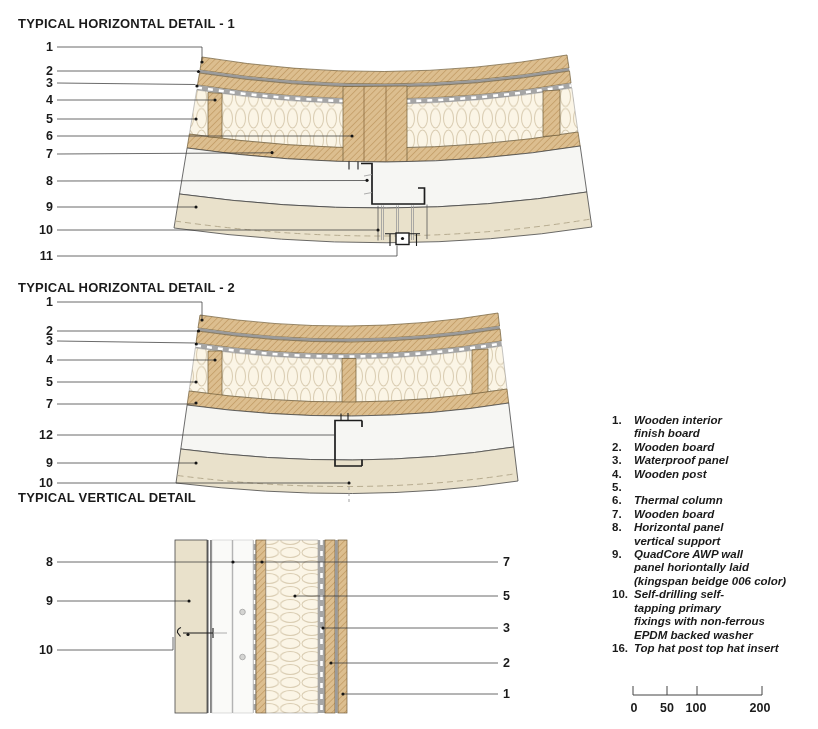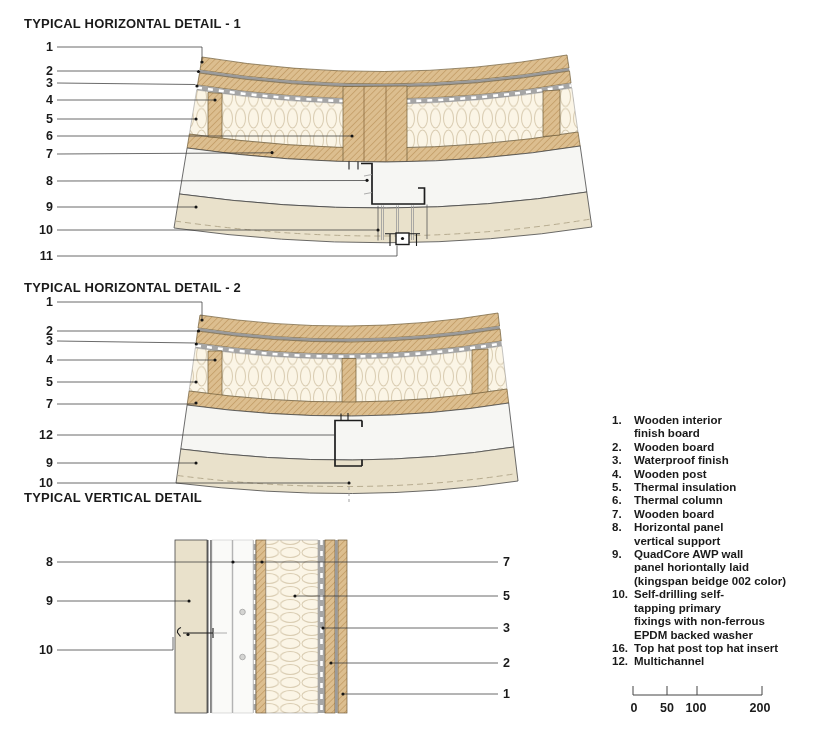--- a/index.html
+++ b/index.html
@@ -7,21 +7,21 @@
     --insul-bg:#fbf5e6; --insul-line:#d9ccb1;
     --gray-strip:#a6a6a6; --gray-line:#9b9b9b;
     --panel-white:#f6f6f3; --panel-white2:#fafaf8; --panel-beige:#e9e1cb;
     --beige-dash:#b7ac90; --dark-line:#474747; --metal:#1d1d1d;
     --leader:#3a3a3a; --fixing:#999999; --text:#1a1a1a;
   }
   html,body{margin:0;padding:0;background:#fff;}
   .page{position:relative;width:818px;height:729px;background:#fff;overflow:hidden;
         font-family:"Liberation Sans",sans-serif;}
   .title{position:absolute;left:18px;font-size:13px;font-weight:bold;color:var(--text);
-         letter-spacing:.2px;white-space:nowrap;margin-left:6px;}
+         letter-spacing:.2px;white-space:nowrap;}
   svg.diagram{position:absolute;left:0;top:0;}
   .lbl{font-family:"Liberation Sans",sans-serif;font-size:12.5px;font-weight:bold;fill:var(--text);}
   .leader{stroke:var(--leader);stroke-width:.75;fill:none;}
   .scalebar{stroke:#444;stroke-width:1;fill:none;}
   .dot{fill:#141414;}
   .wood{fill:url(#hatchWood);stroke:var(--wood-border);stroke-width:.7;}
   .insulV{fill:url(#insulV);stroke:#8a8a8a;stroke-width:.5;}
   .insulH{fill:url(#insulH);stroke:#8a8a8a;stroke-width:.5;}
   .grayline{fill:var(--gray-line);stroke:none;}
   .graystrip{fill:var(--gray-strip);stroke:none;}
@@ -33,21 +33,21 @@
   .metal{stroke:var(--metal);stroke-width:1.7;fill:none;stroke-linejoin:miter;}
   .metal-thin{stroke:var(--metal);stroke-width:1.1;fill:none;}
   .fix{stroke:var(--fixing);stroke-width:.8;fill:none;}
   .fixdash{stroke:var(--fixing);stroke-width:.9;fill:none;stroke-dasharray:3 3;}
   .seam{stroke:#8a6b40;stroke-width:.8;fill:none;}
   .joint{stroke:#555555;stroke-width:.8;fill:none;}
   .darkline{stroke:var(--dark-line);stroke-width:1.3;fill:none;}
   .legend{position:absolute;left:612px;top:414px;width:205px;color:var(--text);}
   .legend-item{display:grid;grid-template-columns:22px 1fr;font-size:11.5px;
                font-weight:bold;line-height:13.4px;}
-  .legend-text{white-space:pre-line;}
+  .legend-text{white-space:pre-line;font-style:italic;}
 </style>
 </head>
 <body>
 
 <div class="page">
 
   <svg width="0" height="0" style="position:absolute" aria-hidden="true">
     <defs>
       <pattern id="hatchWood" width="4.5" height="4.5" patternUnits="userSpaceOnUse" patternTransform="rotate(45)">
         <rect width="4.5" height="4.5" fill="var(--wood,#dcbe8f)"></rect>
@@ -240,60 +240,55 @@
         <span class="legend-num">1.</span>
         <span class="legend-text">Wooden interior
 finish board</span>
       </div>
         <div class="legend-item">
         <span class="legend-num">2.</span>
         <span class="legend-text">Wooden board</span>
       </div>
         <div class="legend-item">
         <span class="legend-num">3.</span>
-        <span class="legend-text">Waterproof finish</span>
+        <span class="legend-text">Waterproof panel</span>
       </div>
         <div class="legend-item">
         <span class="legend-num">4.</span>
         <span class="legend-text">Wooden post</span>
       </div>
         <div class="legend-item">
         <span class="legend-num">5.</span>
-        <span class="legend-text">Thermal insulation</span>
       </div>
         <div class="legend-item">
         <span class="legend-num">6.</span>
         <span class="legend-text">Thermal column</span>
       </div>
         <div class="legend-item">
         <span class="legend-num">7.</span>
         <span class="legend-text">Wooden board</span>
       </div>
         <div class="legend-item">
         <span class="legend-num">8.</span>
         <span class="legend-text">Horizontal panel
 vertical support</span>
       </div>
         <div class="legend-item">
         <span class="legend-num">9.</span>
         <span class="legend-text">QuadCore AWP wall
 panel horiontally laid
-(kingspan beidge 002 color)</span>
+(kingspan beidge 006 color)</span>
       </div>
         <div class="legend-item">
         <span class="legend-num">10.</span>
         <span class="legend-text">Self-drilling self-
 tapping primary
 fixings with non-ferrous
 EPDM backed washer</span>
       </div>
         <div class="legend-item">
         <span class="legend-num">16.</span>
         <span class="legend-text">Top hat post top hat insert</span>
       </div>
-        <div class="legend-item">
-        <span class="legend-num">12.</span>
-        <span class="legend-text">Multichannel</span>
-      </div>
       </div>
   </div>
 
 </div>
 
 </body></html>

